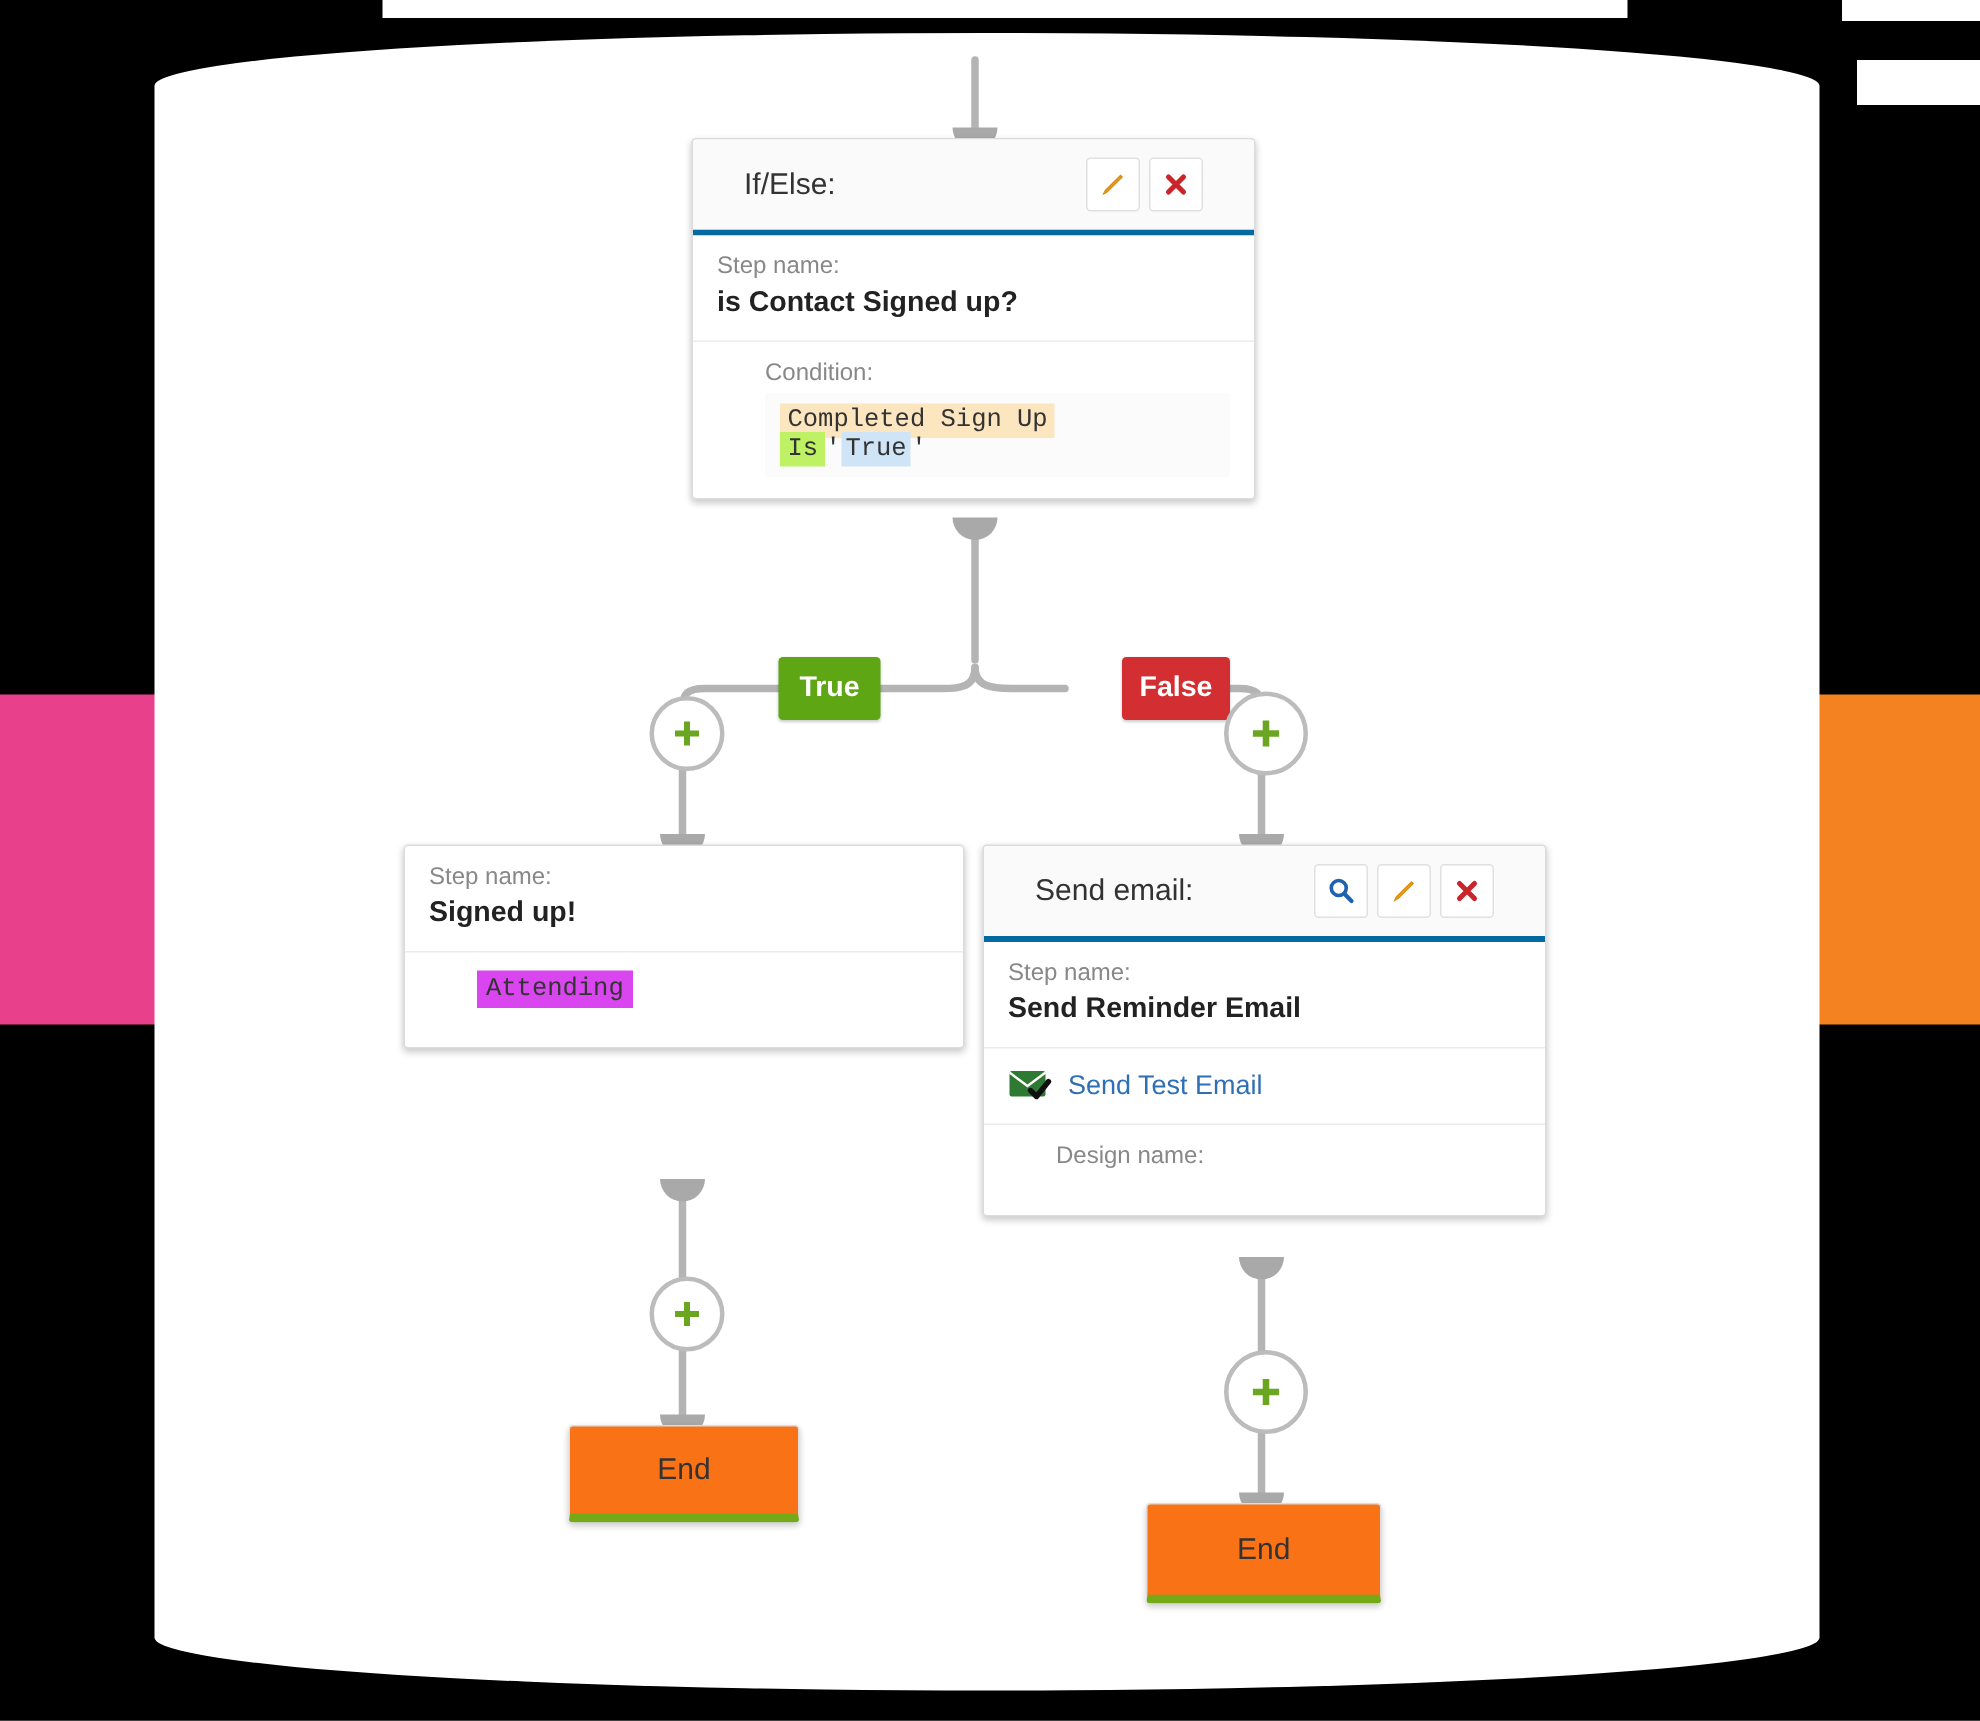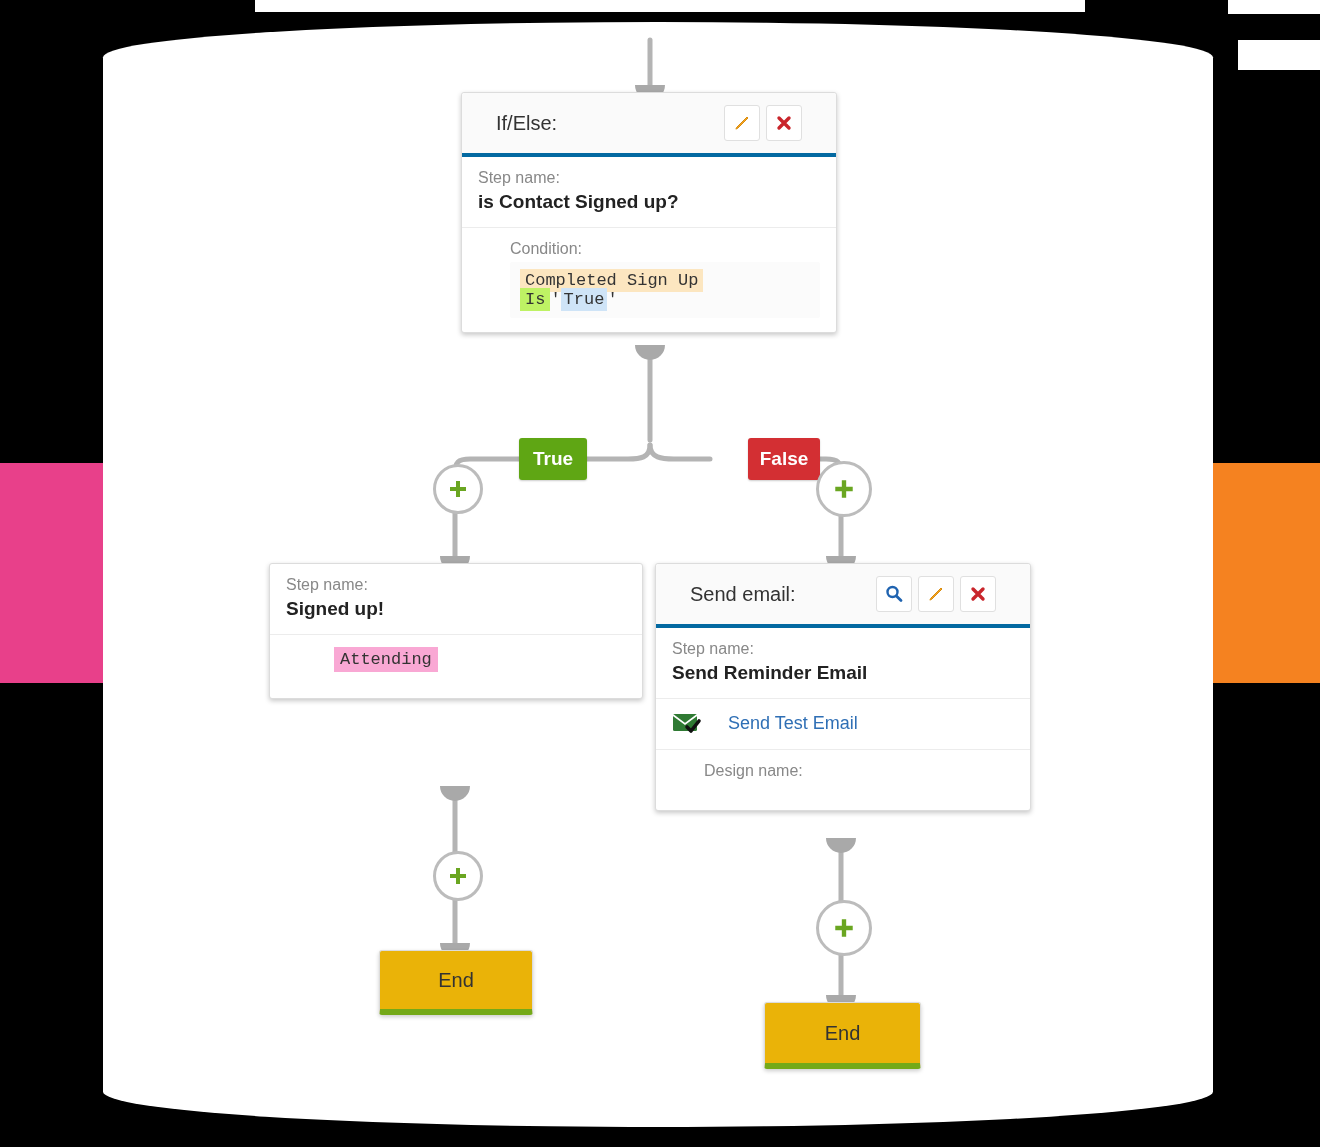--- a/index.html
+++ b/index.html
@@ -40,39 +40,39 @@
   .row{padding:12px 16px 14px;border-bottom:1px solid #ececec;}
   .row:last-child{border-bottom:none;padding-left:48px;}
   .lbl{font-size:16px;color:#888;margin-bottom:4px;}
   .val{font-size:19px;color:#222;font-weight:bold;}
 
   .codebox{background:#fbfbfb;padding:9px 10px;border-radius:2px;}
   .mono{font-family:"Liberation Mono",monospace;font-size:17px;color:#333;}
   .chip-peach{background:#fce6c0;padding:2px 5px;}
   .chip-pink{background:#bef264;padding:2px 5px;}
   .chip-blue{background:#cfe4f7;padding:2px 3px;}
-  .hl-blue{background:#f9a8d4;padding:3px 6px;font-family:"Liberation Mono",monospace;
-        font-size:17px;color:#333;display:inline-block;margin-left:16px;}
-
-  .testlink{display:flex;align-items:center;gap:26px;}
+  .hl-blue{background:#d946ef;padding:3px 6px;font-family:"Liberation Mono",monospace;
+        font-size:17px;color:#333;display:inline-block;}
+
+  .testlink{display:flex;align-items:center;gap:10px;}
   .testlink span.txt{color:#2f6fb5;font-size:18px;cursor:pointer;}
 
   
   .badge{position:absolute;color:#fff;font-size:19px;font-weight:bold;
         display:flex;align-items:center;justify-content:center;border-radius:3px;
         box-shadow:0 1px 2px rgba(0,0,0,.2);}
   #badge-true{left:519px;top:438px;width:68px;height:42px;background:#5fa614;}
   #badge-false{left:748px;top:438px;width:72px;height:42px;background:#d32f33;}
 
   
   .plus{position:absolute;border-radius:50%;background:#fff;border:3px solid #bcbcbc;
         display:flex;align-items:center;justify-content:center;cursor:pointer;}
 
   
-  .endnode{position:absolute;background:#eab308;border:1px solid #dcdcdc;
+  .endnode{position:absolute;background:#f97316;border:1px solid #dcdcdc;
         border-bottom:6px solid #74a918;border-radius:3px;
         box-shadow:0 2px 4px rgba(0,0,0,.2);
         display:flex;align-items:center;justify-content:center;
         font-size:20px;color:#333;}
 
   
   .knob{position:absolute;width:30px;height:15px;background:#a9a9a9;}
   .knob.down{border-radius:0 0 16px 16px;}
 </style>
 </head>

